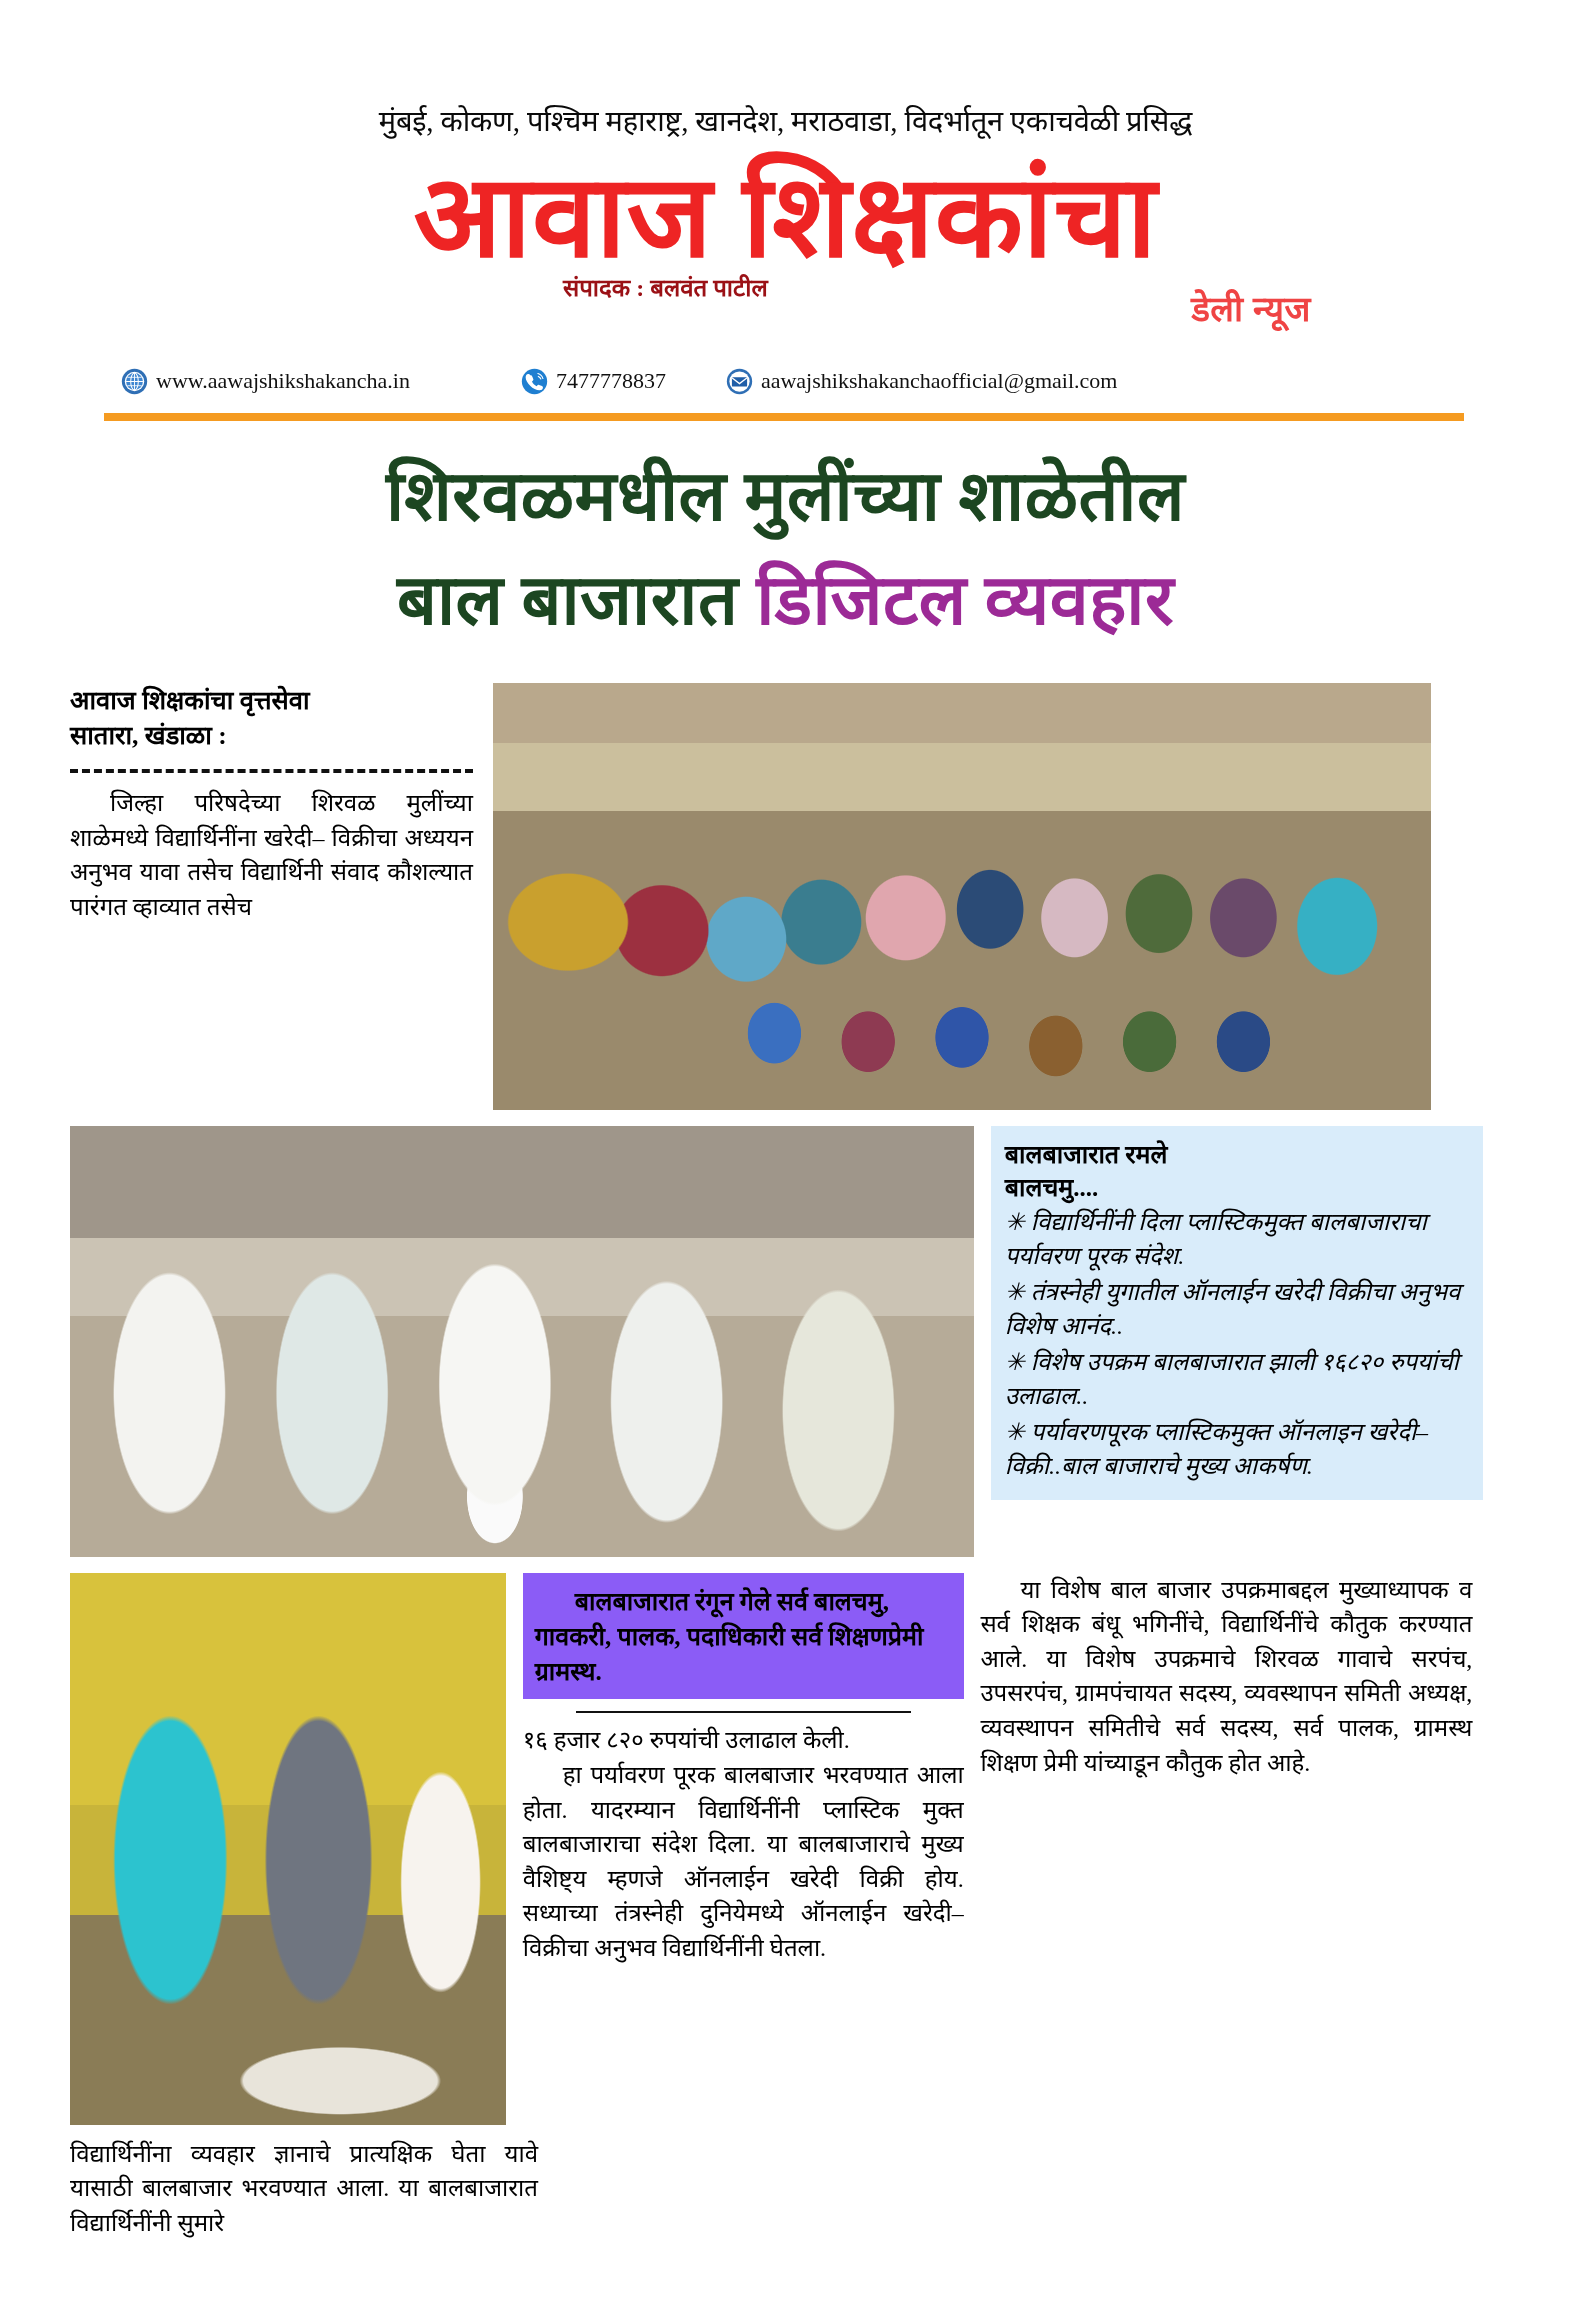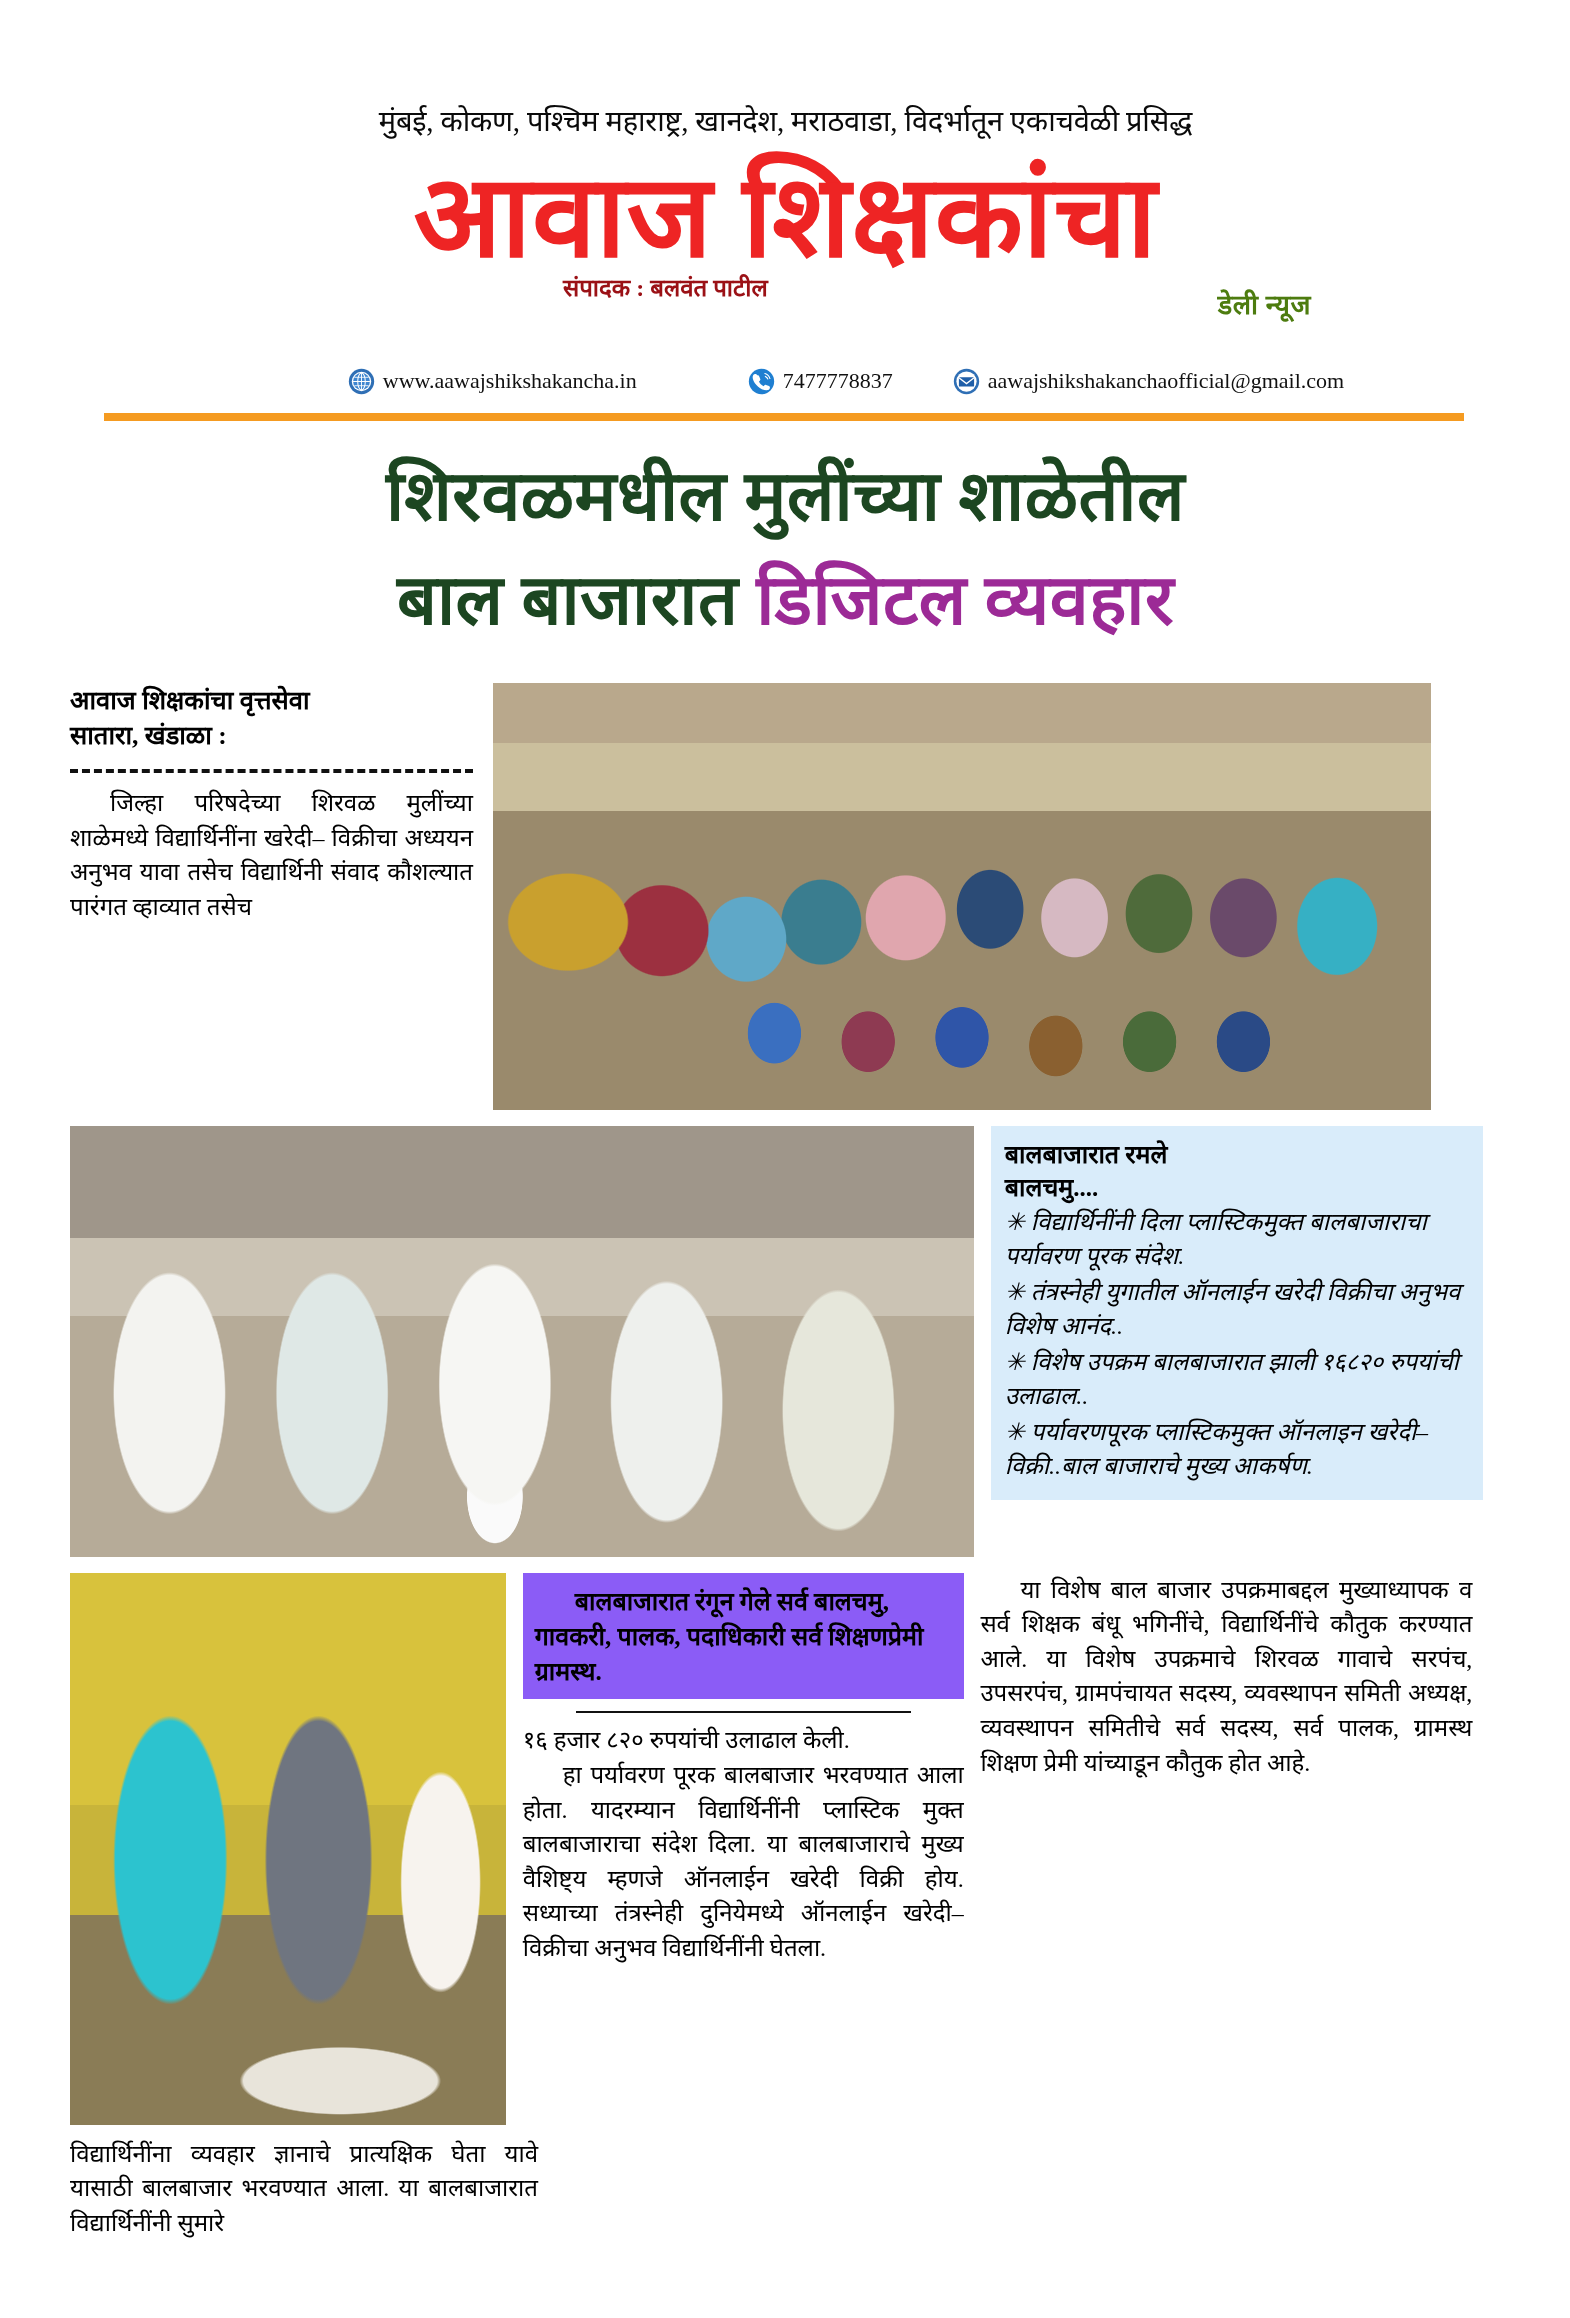--- a/index.html
+++ b/index.html
@@ -36,43 +36,42 @@
     line-height: 1;
     letter-spacing: 0.9px;
     display: inline-block;
   }
   .daily-news {
     position: absolute;
     right: 260px;
     top: 132px;
     font-family: "Liberation Serif", "DejaVu Serif", serif;
     font-weight: bold;
-    font-size: 27px;
-    color: #4d7c0f;
+    font-size: 35px;
+    color: #ef4444;
     line-height: 1;
     letter-spacing: 0.5px;
   }
   .editor-line {
     position: absolute;
     left: 563px;
     top: 116px;
     font-family: "Liberation Serif", "DejaVu Serif", serif;
     font-weight: bold;
     font-size: 24px;
     color: #9b1116;
     line-height: 1;
   }
   .contact-bar {
     margin-top: 52px;
     display: flex;
     align-items: center;
     padding-left: 121px;
     gap: 0;
     height: 32px;
-    justify-content: center;
   }
   .contact-item { display: flex; align-items: center; gap: 8px; }
   .contact-item .ctext {
     font-family: "Liberation Serif", "DejaVu Serif", serif;
     font-size: 22px;
     color: #111;
     white-space: nowrap;
   }
   .gap-a { width: 111px; }
   .gap-b { width: 60px; }

